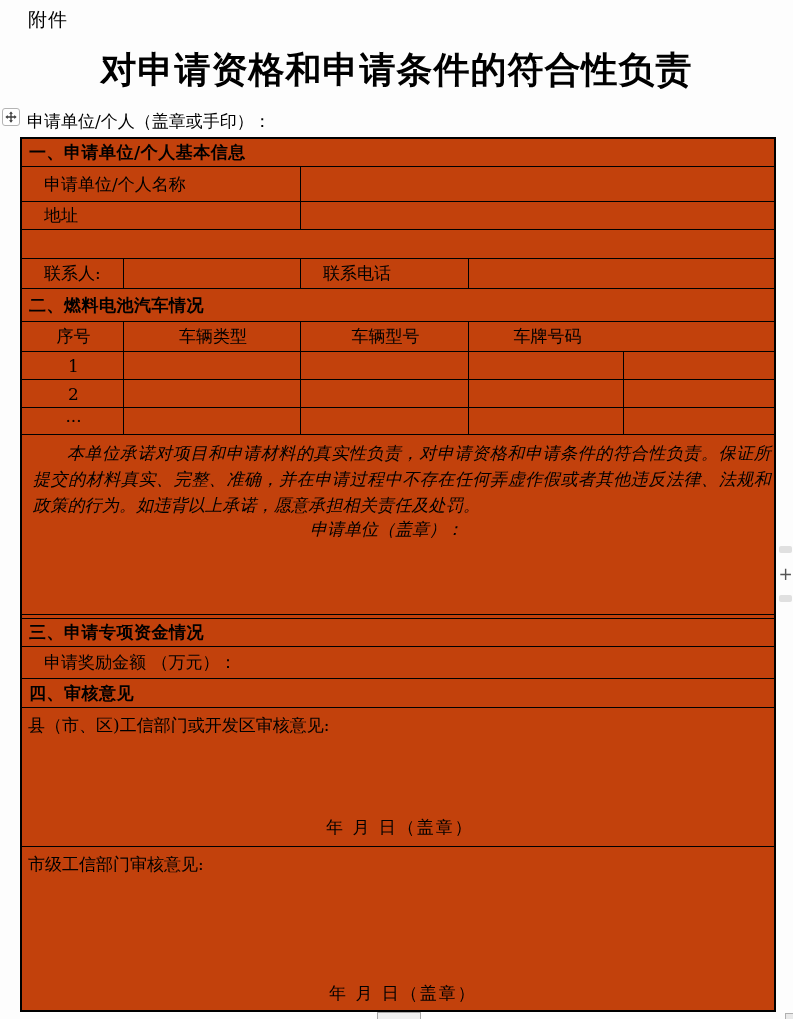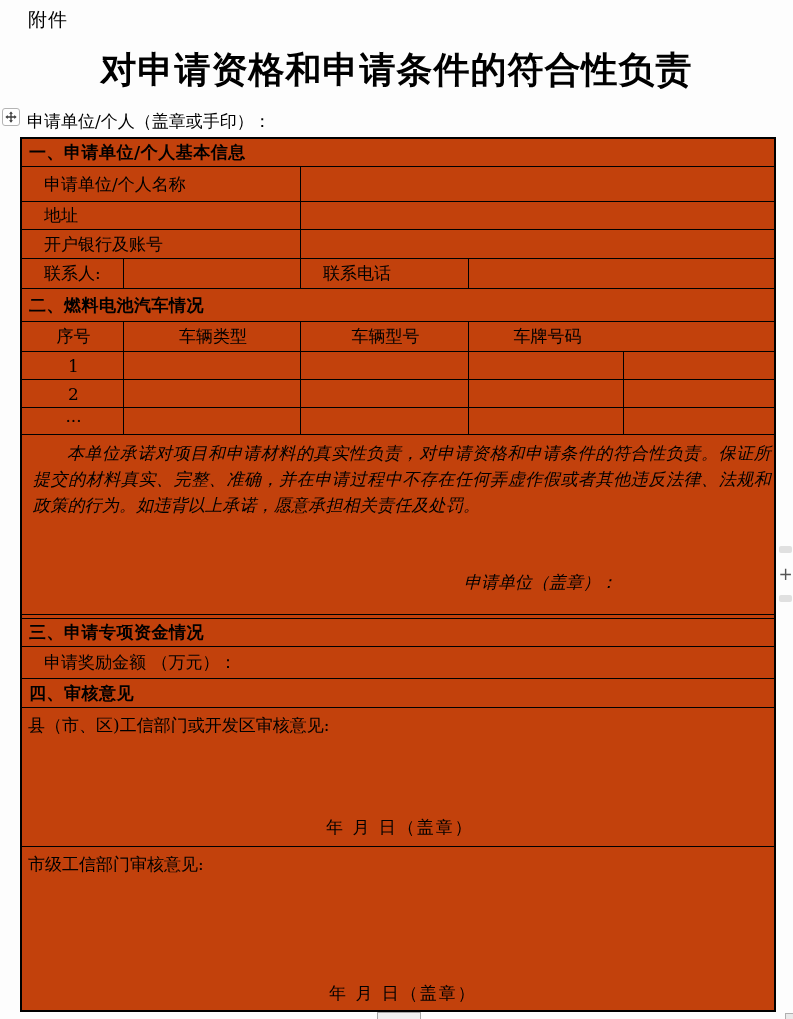--- a/index.html
+++ b/index.html
@@ -31,21 +31,21 @@
 
   .h28{height:28px} .h35{height:35px} .h29{height:29px} .h30{height:30px}
   .h33{height:33px} .h27{height:27px} .h32{height:32px}
 
   .c1{width:102px} .c2{width:177px} .c3{width:168px} .c4{width:155px}
   .wide-label{width:279px}
 
   .commitment { height:180px; display:block; padding:5px 3px 0 11px;font-style:italic; }
   .commitment p { font-size:17px; line-height:26px; text-align:justify;
                   text-indent:2em; letter-spacing:0.2px; }
-  .commitment .seal { margin-top:53px; padding-left:277px; font-size:17px;text-align:center; }
+  .commitment .seal { padding-left:277px; font-size:17px; }
 
   .dbl-gap { height:4px; border-bottom:1px solid #000; }
 
   .review-cell { position:relative; display:block; padding:6px 0 0 6px; }
   .review-cell.county { height:139px; }
   .review-cell.city { height:163px; }
   .review-cell .lbl { font-size:17px; }
   .review-cell .date { position:absolute; font-size:17px; letter-spacing:2px; }
   .review-cell.county .date { top:108px; left:304px; }
   .review-cell.city .date { top:135px; left:307px; }
@@ -85,21 +85,20 @@
     <div class="cell wide-label">申请单位/个人名称</div>
     <div class="cell grow"></div>
   </div>
 
   <div class="row h28">
     <div class="cell wide-label">地址</div>
     <div class="cell grow"></div>
   </div>
 
   <div class="row h29">
-    <div class="cell wide-label">开户银行及账号</div>
     <div class="cell grow"></div>
   </div>
 
   <div class="row h30">
     <div class="cell c1">联系人:</div>
     <div class="cell c2"></div>
     <div class="cell c3">联系电话</div>
     <div class="cell grow"></div>
   </div>
 

